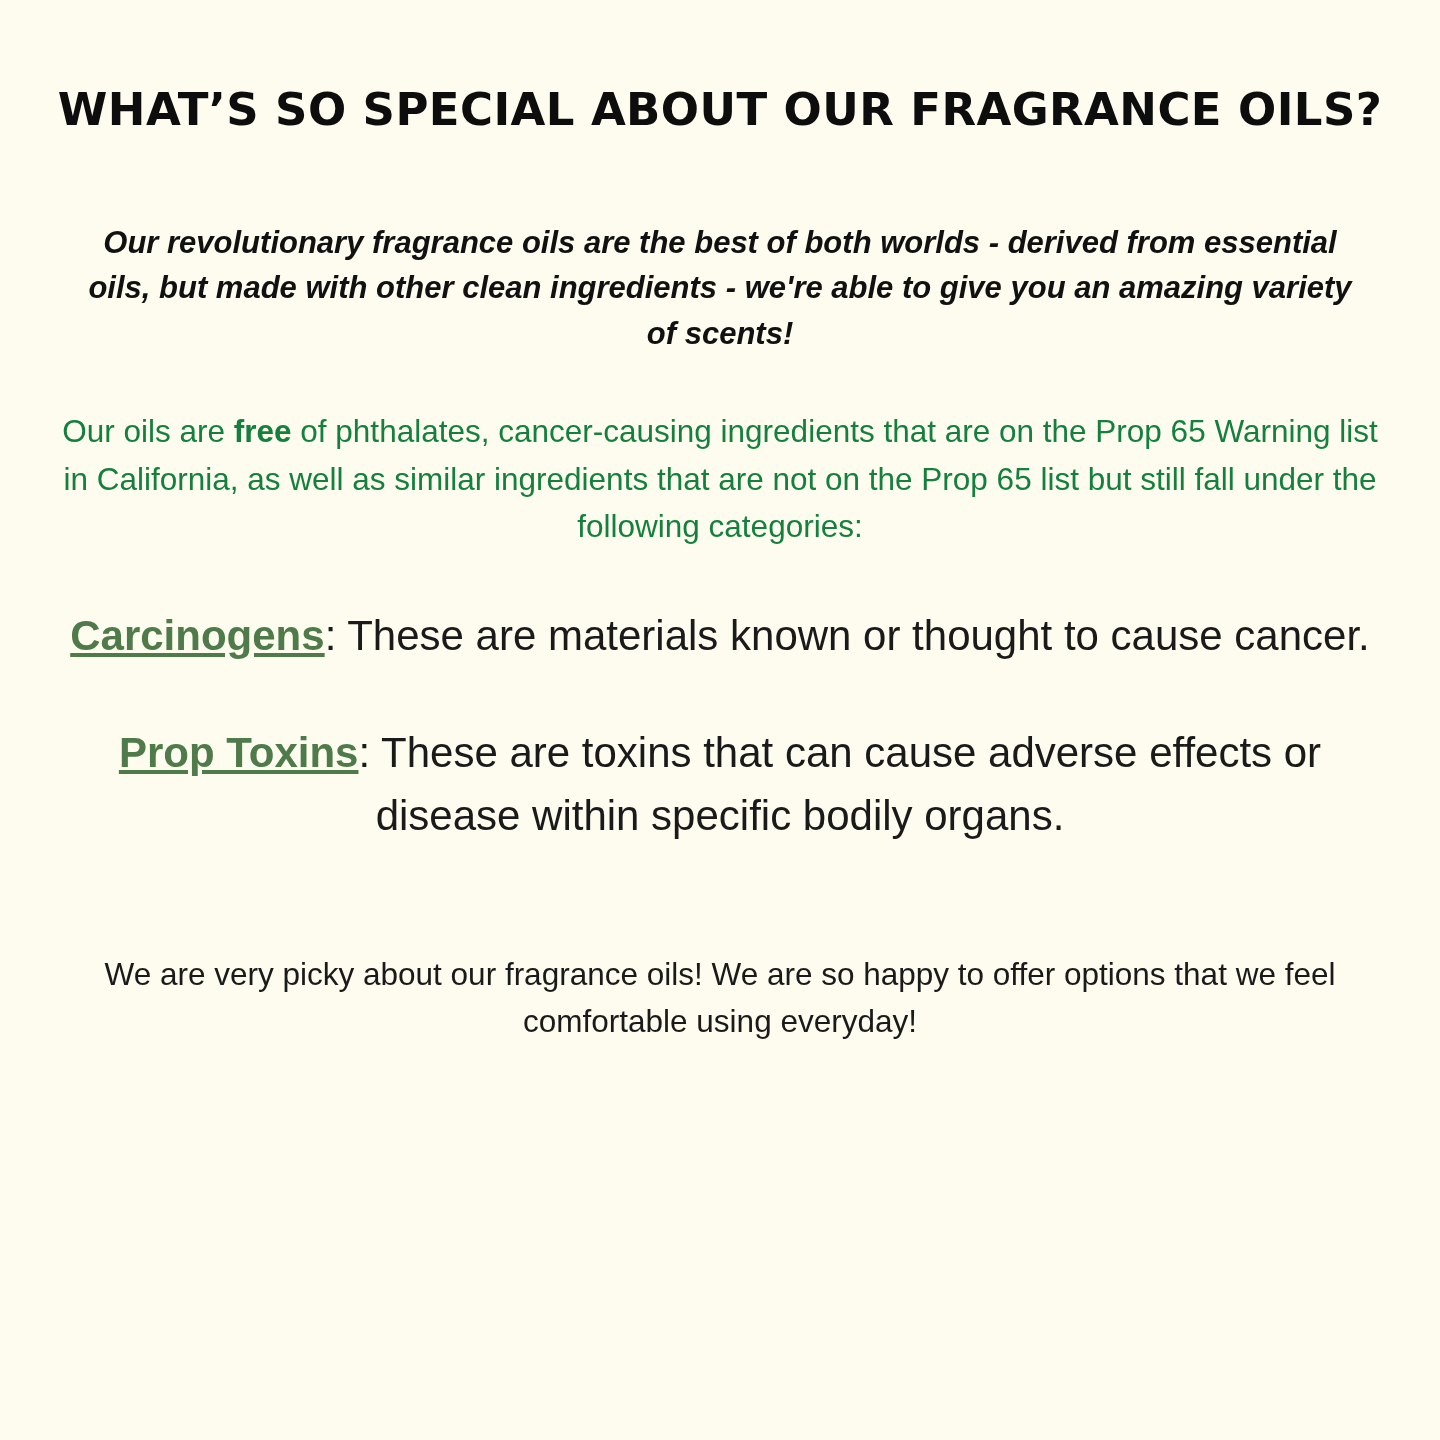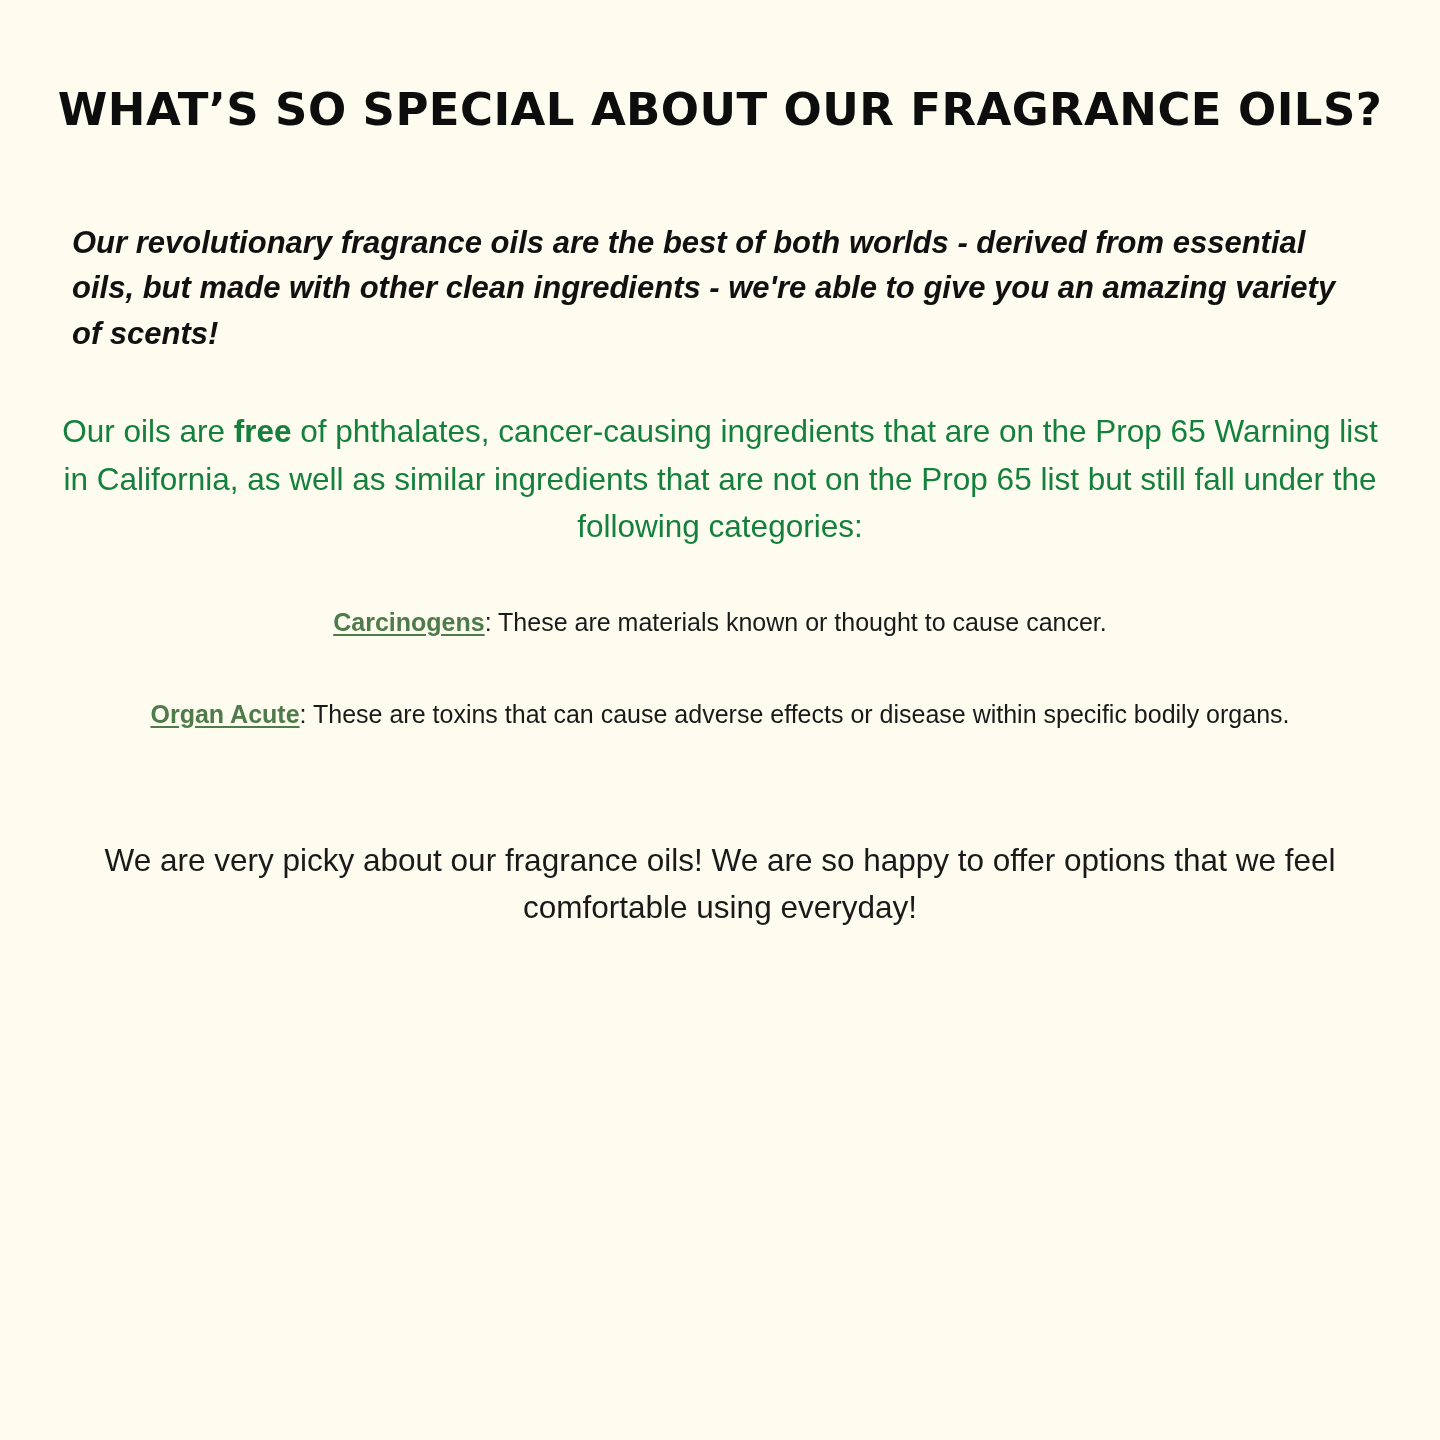--- a/index.html
+++ b/index.html
@@ -25,21 +25,21 @@
     text-align: center;
     font-size: 45px;
     line-height: 1.15;
     font-weight: 900;
     letter-spacing: 0.4px;
     margin: 14px 0 0 0;
     color: #0d0d0d;
     font-family: "DejaVu Sans", sans-serif;
   }
   .intro {
-    text-align: left;
+    text-align: center;
     font-weight: bold;
     font-style: italic;
     font-size: 31px;
     line-height: 1.47;
     margin: 84px 28px 0 28px;
     color: #111111;
   }
   .body-block {
     text-align: center;
     font-size: 31.5px;
@@ -50,21 +50,21 @@
   .body-block b {
     font-weight: bold;
   }
   .term-list {
     margin: 0;
     padding: 0;
     list-style: none;
   }
   .term-item {
     text-align: center;
-    font-size: 25px;
+    font-size: 42px;
     line-height: 1.5;
     margin: 54px 26px 0 26px;
     color: #1a1a1a;
   }
   .term-name {
     color: #4f7a49;
     font-weight: 600;
     text-decoration: underline;
     text-underline-offset: 3px;
   }
@@ -82,18 +82,18 @@
 <div class="page">
 
   <h1 class="headline">WHAT’S SO SPECIAL ABOUT OUR FRAGRANCE OILS?</h1>
 
   <p class="intro">Our revolutionary fragrance oils are the best of both worlds - derived from essential oils, but made with other clean ingredients - we're able to give you an amazing variety of scents!</p>
 
   <p class="body-block"><span>Our oils are </span><b>free</b><span> of phthalates, cancer-causing ingredients that are on the Prop 65 Warning list in California, as well as similar ingredients that are not on the Prop 65 list but still fall under the following categories:</span></p>
 
   <ul class="term-list">
     <li class="term-item"><span class="term-name">Carcinogens</span><span>: These are materials known or thought to cause cancer.</span></li>
-    <li class="term-item"><span class="term-name">Organ Acute</span><span>: These are toxins that can cause adverse effects or disease within specific bodily organs.</span></li>
+    <li class="term-item"><span class="term-name">Prop Toxins</span><span>: These are toxins that can cause adverse effects or disease within specific bodily organs.</span></li>
   </ul>
 
   <p class="closing">We are very picky about our fragrance oils! We are so happy to offer options that we feel comfortable using everyday!</p>
 
 </div>
 
 </body></html>

